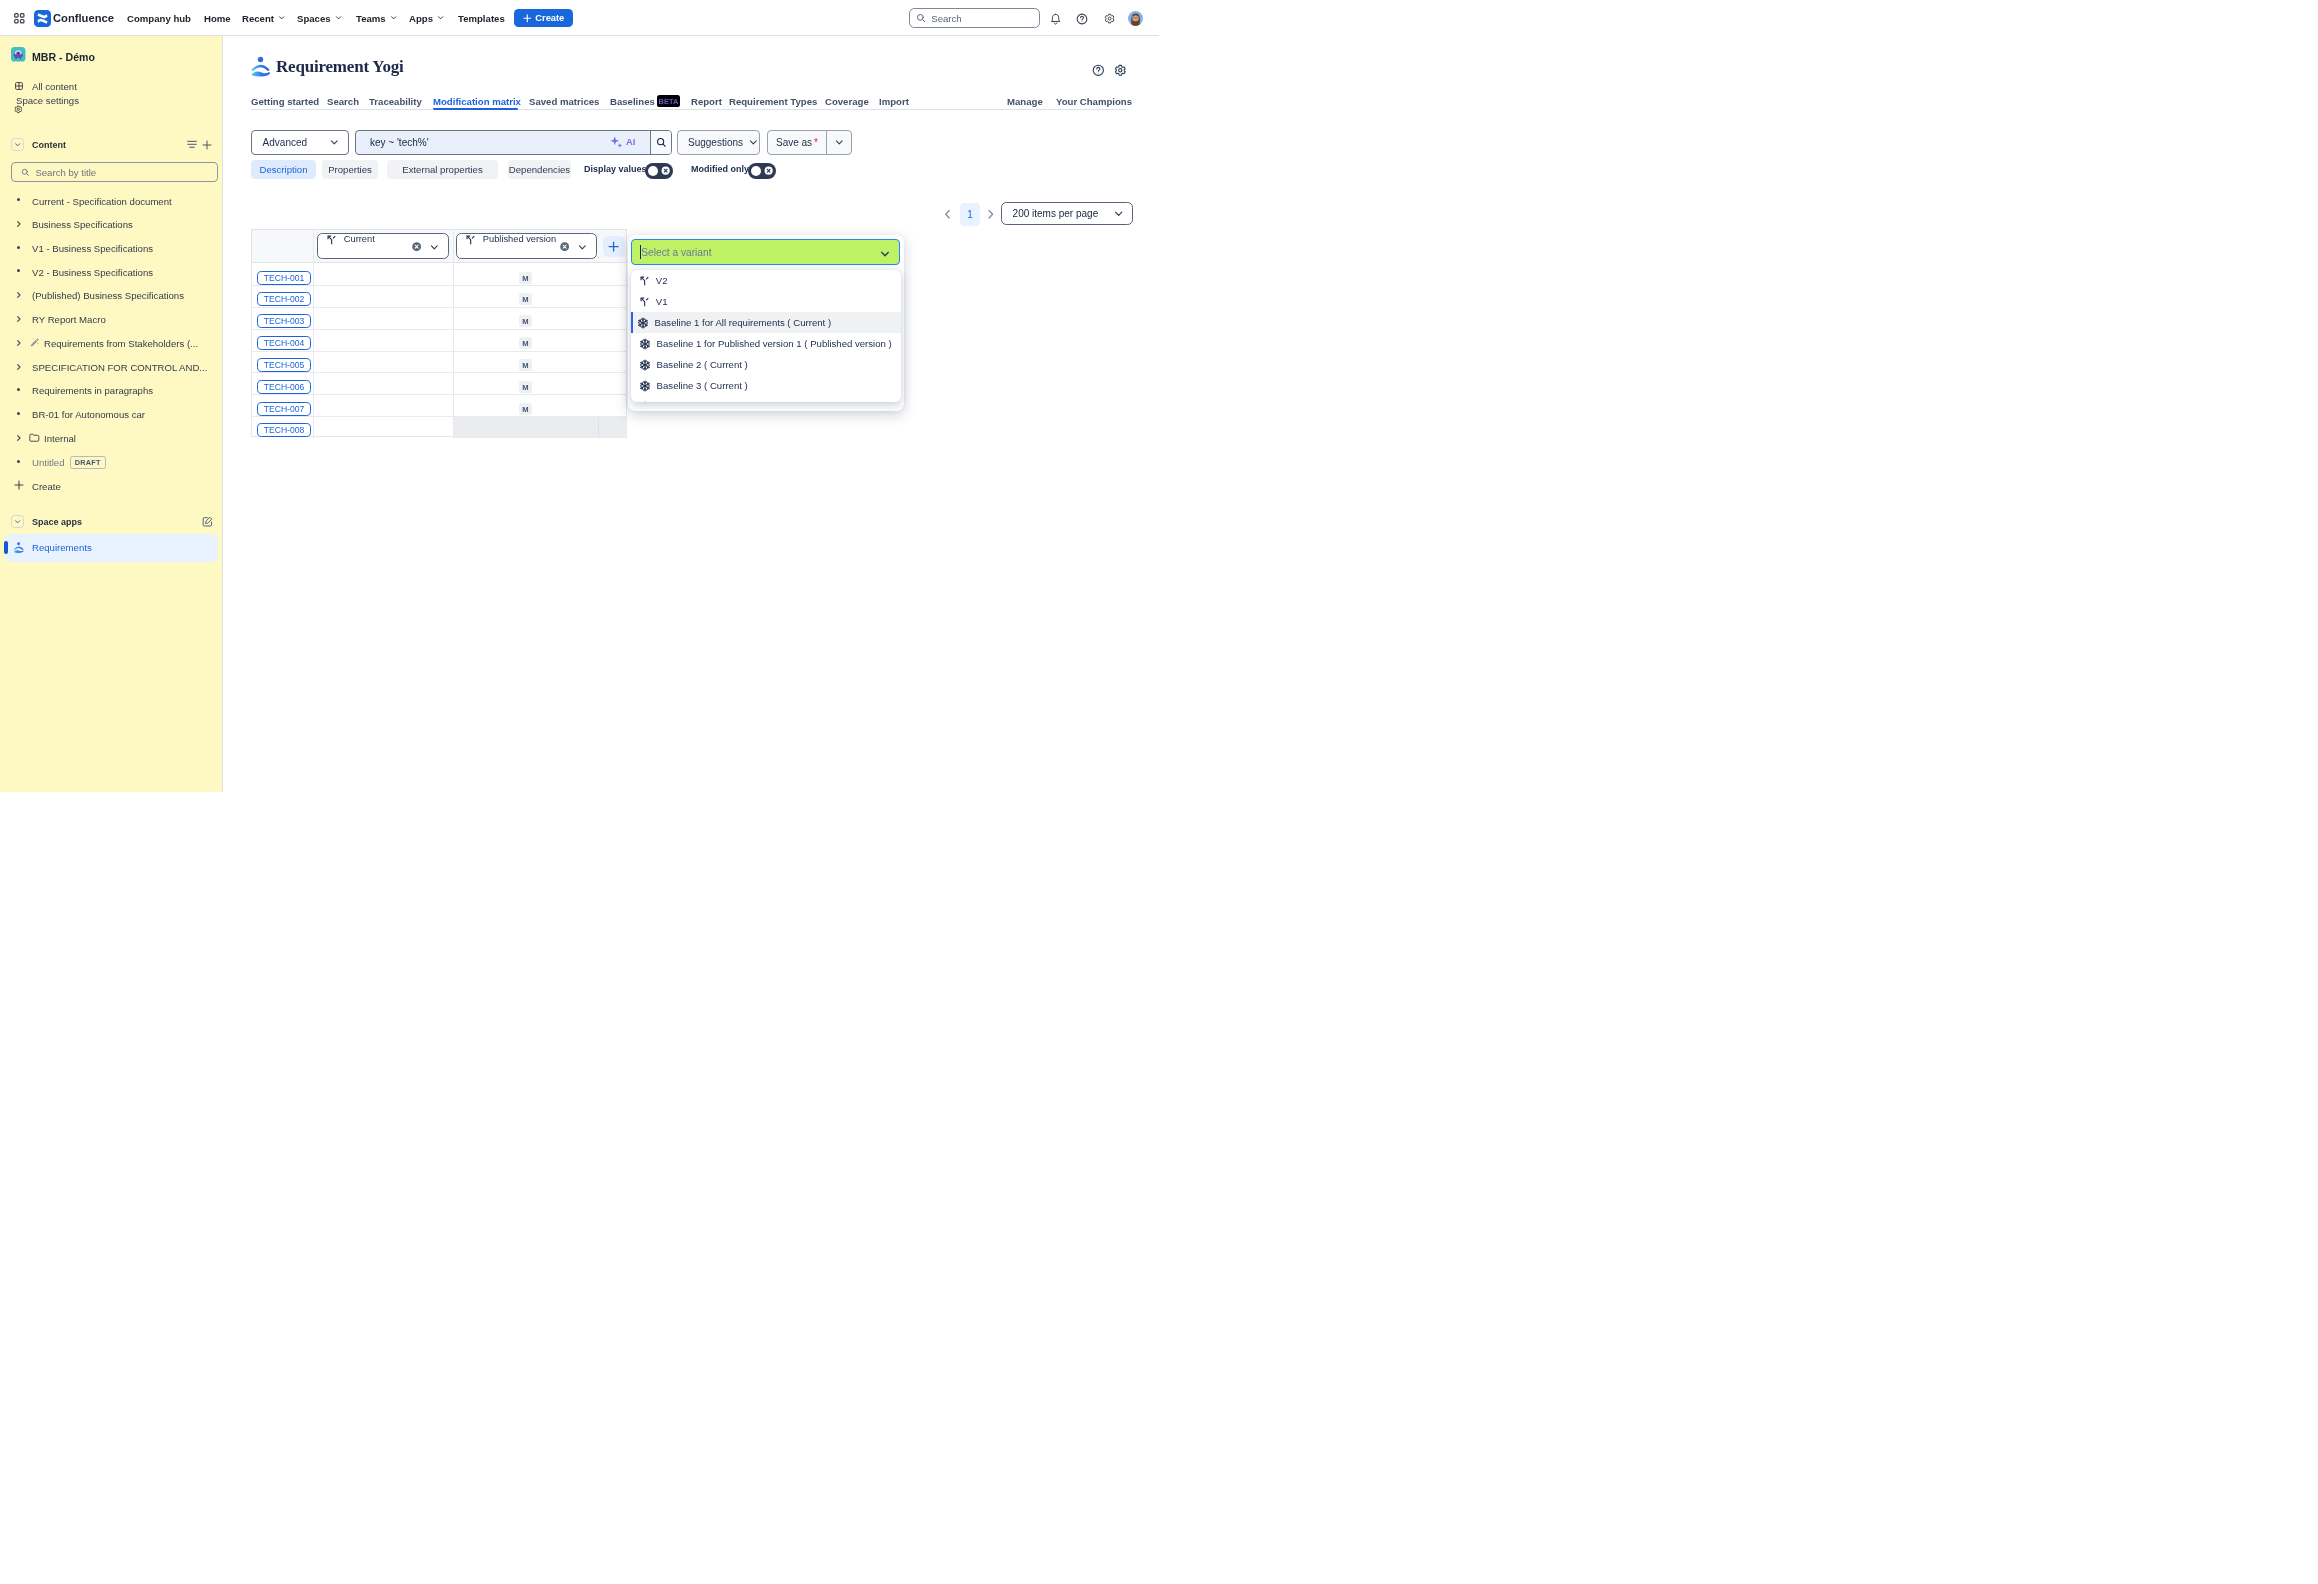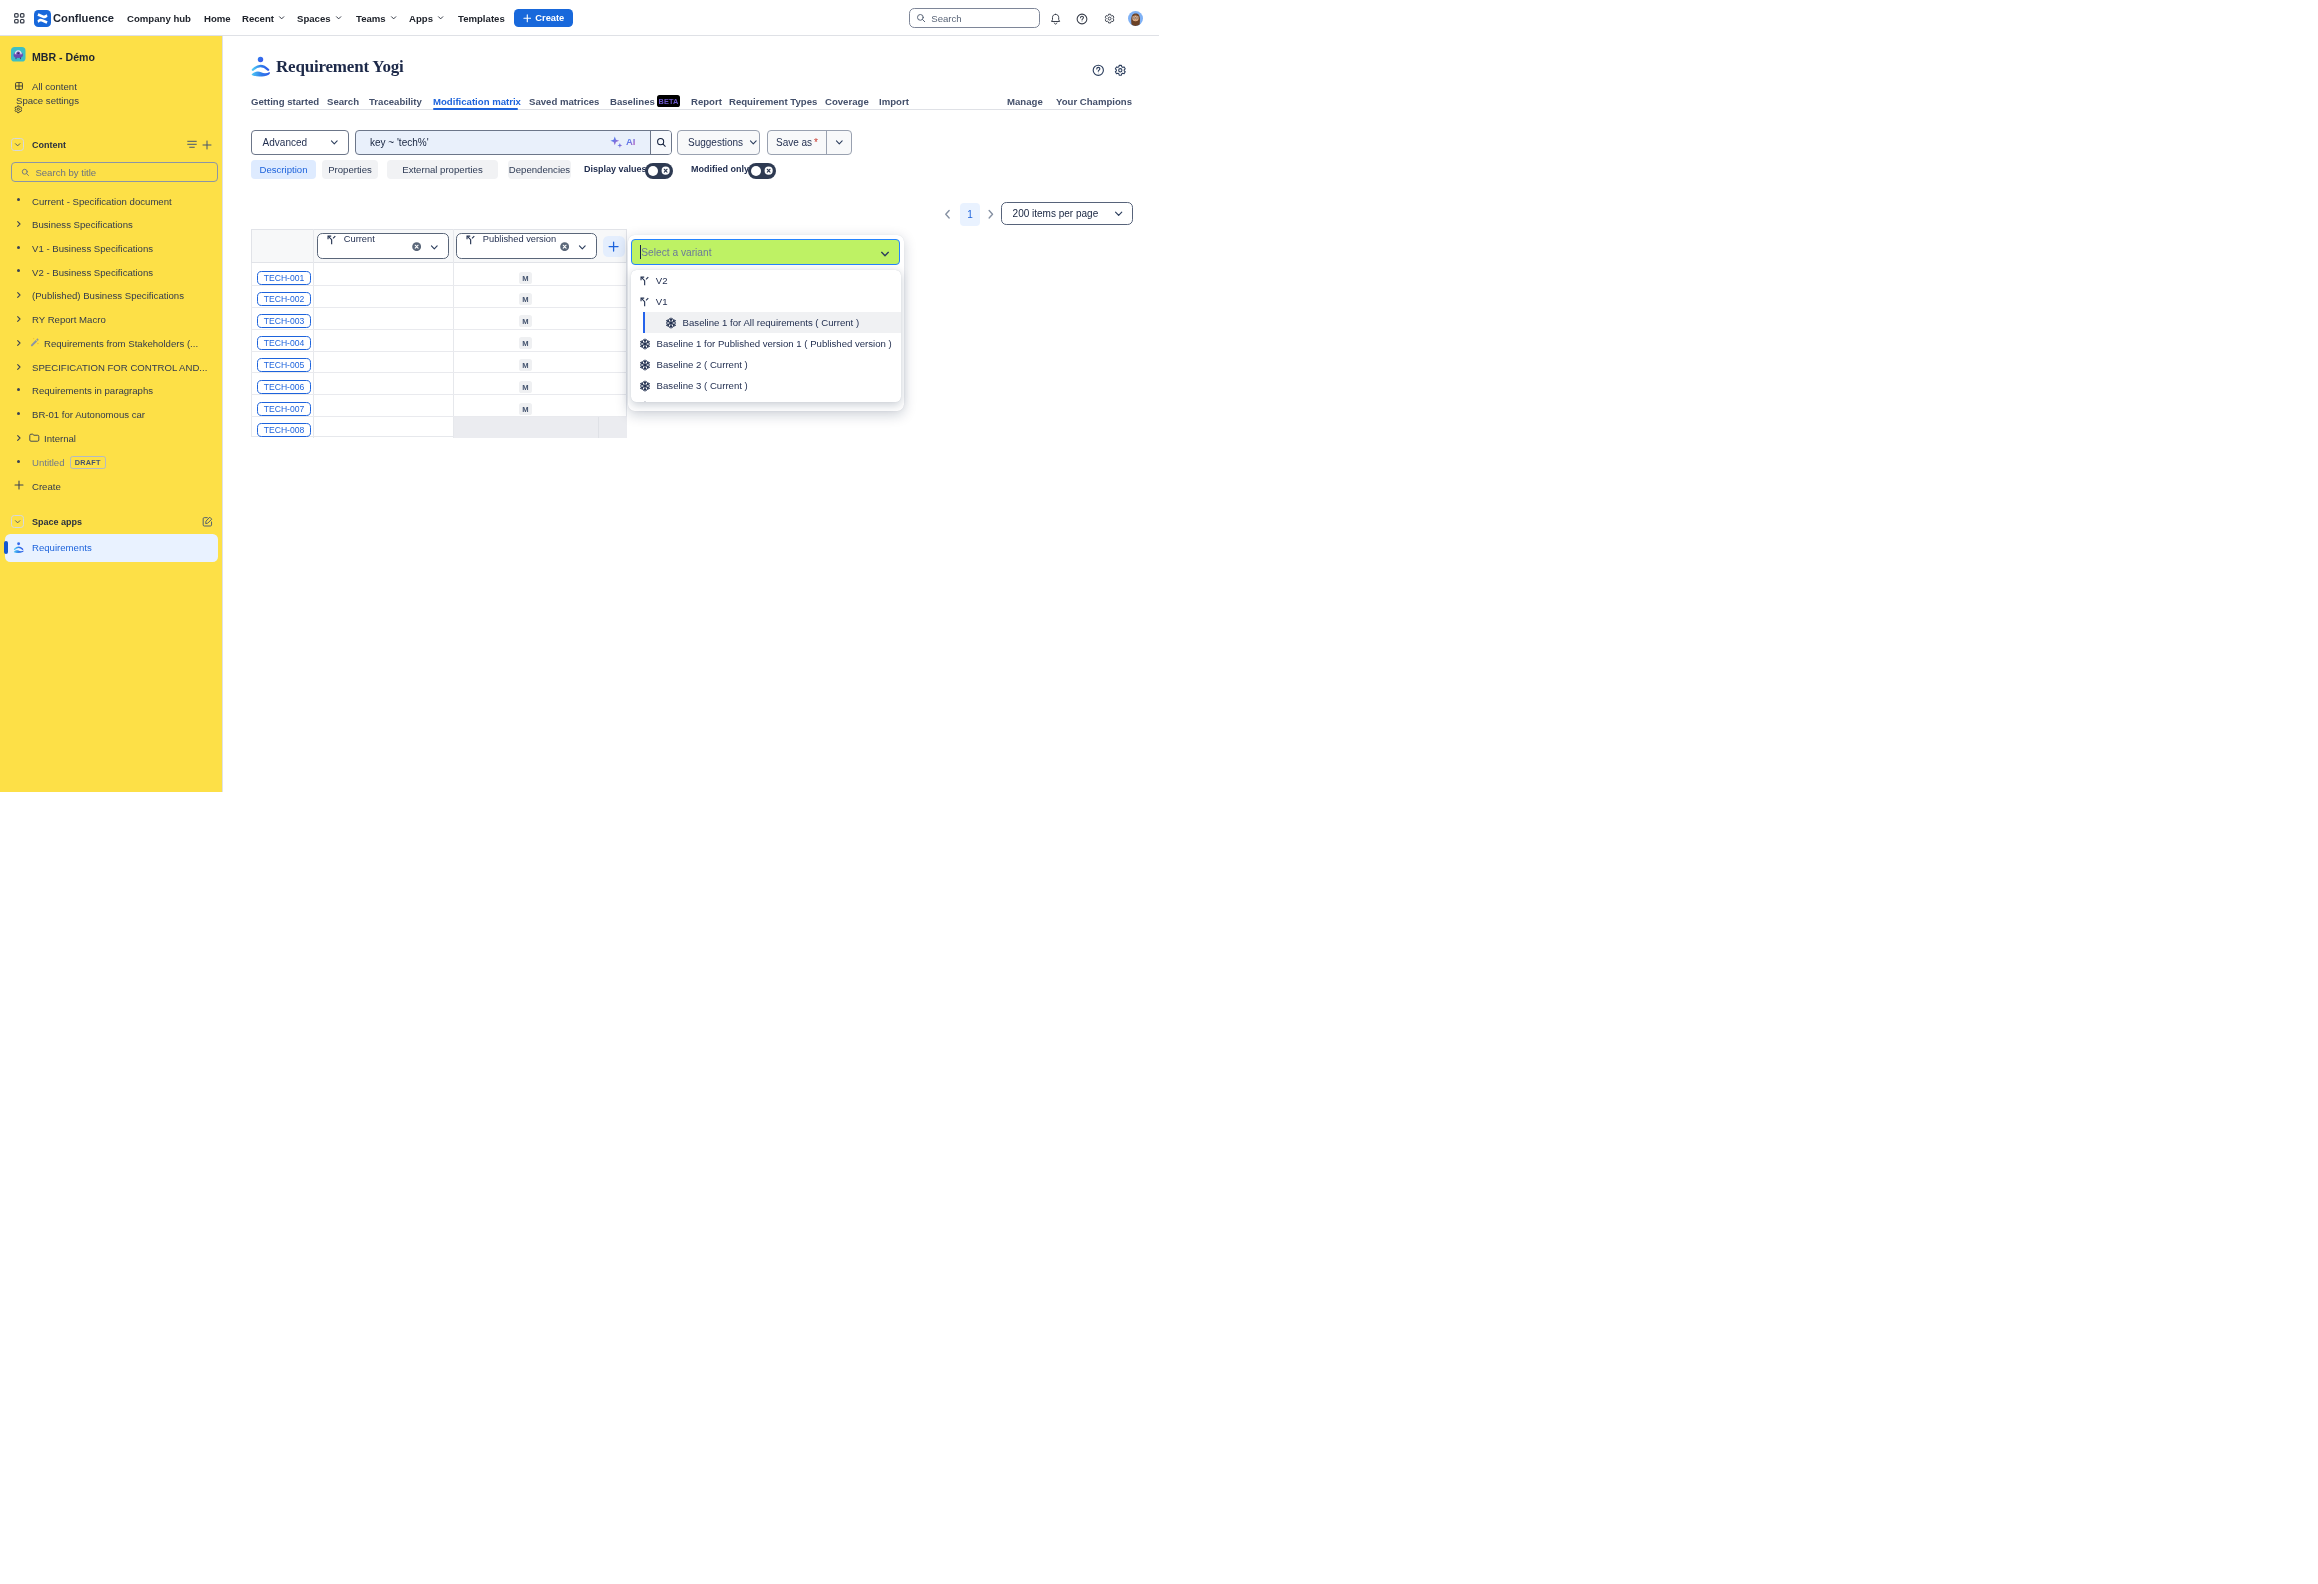--- a/index.html
+++ b/index.html
@@ -5,21 +5,21 @@
 * { margin:0; padding:0; box-sizing:border-box; }
 html,body { width:1159px; height:792px; background:#fff; font-family:"Liberation Sans", sans-serif; overflow:hidden; position:relative; }
 .abs { position:absolute; }
 svg { display:block; }
 
 #topnav { position:absolute; left:0; top:0; width:1159px; height:36px; background:#fff; border-bottom:0.7px solid #DFE1E6; z-index:5; }
 .navitem { position:absolute; top:0; height:36px; display:flex; align-items:center; font-size:9.6px; font-weight:600; color:#20242C; gap:4px; }
 #createbtn { position:absolute; left:514px; top:9.3px; width:59px; height:18px; background:#1868DB; color:#fff; border-radius:4.6px; display:flex; align-items:center; justify-content:center; gap:4px; font-size:9.3px; font-weight:600; }
 #topsearch { position:absolute; left:909px; top:8px; width:131px; height:20px; border:1px solid #7E8698; border-radius:5.3px; display:flex; align-items:center; padding-left:6px; gap:5.3px; color:#596477; font-size:9.6px; }
 
-#sidebar { position:absolute; left:0; top:36px; width:223px; height:756px; background:#fde047; border-right:0.7px solid #DFE1E6; }
+#sidebar { position:absolute; left:0; top:36px; width:223px; height:756px; background:#fef9c3; border-right:0.7px solid #DFE1E6; }
 .sideitem { position:absolute; left:0; width:223px; height:24px; display:flex; align-items:center; font-size:9.6px; color:#333B4C; }
 .sq-btn { width:13.2px; height:13.2px; border:0.7px solid #D5D8DE; border-radius:3.3px; display:flex; align-items:center; justify-content:center; }
 .bul { left:16.5px; width:3.3px; height:3.3px; border-radius:50%; background:#3B4254; }
 .chv { left:14.5px; }
 .draft { display:inline-block; border:1px solid #B3BAC5; border-radius:2.6px; font-size:7.3px; font-weight:700; color:#44546F; padding:1px 4px; margin-left:5.3px; letter-spacing:0.2px; }
 
 .tab { position:absolute; top:96px; font-size:9.6px; font-weight:600; color:#44506B; white-space:nowrap; }
 .tab.active { color:#1D63DC; }
 #tabline { position:absolute; left:251px; top:109px; width:876px; height:0.7px; background:#DFE1E6; }
 #tabactiveline { position:absolute; left:433px; top:108px; width:85px; height:2px; background:#1D63DC; border-radius:1.3px; }
@@ -32,21 +32,21 @@
 .mbadge { display:inline-block; background:#EFF0F2; color:#44546F; border-radius:2.6px; font-size:7.6px; font-weight:700; padding:1.7px 3.3px; }
 .colhead { height:26px; background:#fff; border:0.8px solid #5A6679; border-radius:5.3px; display:flex; font-size:9.3px; color:#1E2B4D; font-weight:400; }
 .hl { left:0; width:376px; height:0.7px; background:#E9EAEE; }
 .pillrow { left:4px; width:58px; height:22px; display:flex; align-items:center; justify-content:center; }
 .mrow { left:202px; width:145px; height:22px; display:flex; align-items:center; justify-content:center; }
 
 #ddpanel { position:absolute; left:628px; top:235px; width:276px; height:176px; background:#fff; border-radius:6.6px; box-shadow:0 3.3px 13.2px rgba(9,30,66,.2), 0 0 0.7px rgba(9,30,66,.15); z-index:10; }
 #ddinput { position:absolute; left:3.3px; top:4px; width:269px; height:26px; border:1.3px solid #2684FF; border-radius:4px; display:flex; align-items:center; font-size:10.2px; color:#6B7A99; background:#bef264; }
 #ddlist { position:absolute; left:3.3px; top:35px; width:270px; height:132px; background:#fff; border-radius:5.3px; box-shadow:0 2.6px 9.3px rgba(9,30,66,.22), 0 0 0.7px rgba(9,30,66,.2); overflow:hidden; }
 .dditem { height:21px; display:flex; align-items:center; font-size:9.6px; color:#1E2B4D; padding-left:8px; gap:5.3px; }
-.dditem.sel { background:#F0F1F3; border-left:2px solid #2563EB; padding-left:20px;margin-left:12px; }
+.dditem.sel { background:#F0F1F3; border-left:2px solid #2563EB; padding-left:4px; }
 </style>
 </head>
 <body>
 <div id="topnav">
 
   <svg class="abs" style="left:14px;top:13.2px" width="10.6" height="10.6" viewBox="0 0 16 16" fill="none" stroke="#363C49" stroke-width="1.8">
     <rect x="1" y="1" width="5.2" height="5.2" rx="1.4"></rect>
       <rect x="9.8" y="1" width="5.2" height="5.2" rx="1.4"></rect>
     <rect x="1" y="9.8" width="5.2" height="5.2" rx="1.4"></rect>
       <rect x="9.8" y="9.8" width="5.2" height="5.2" rx="1.4"></rect>

